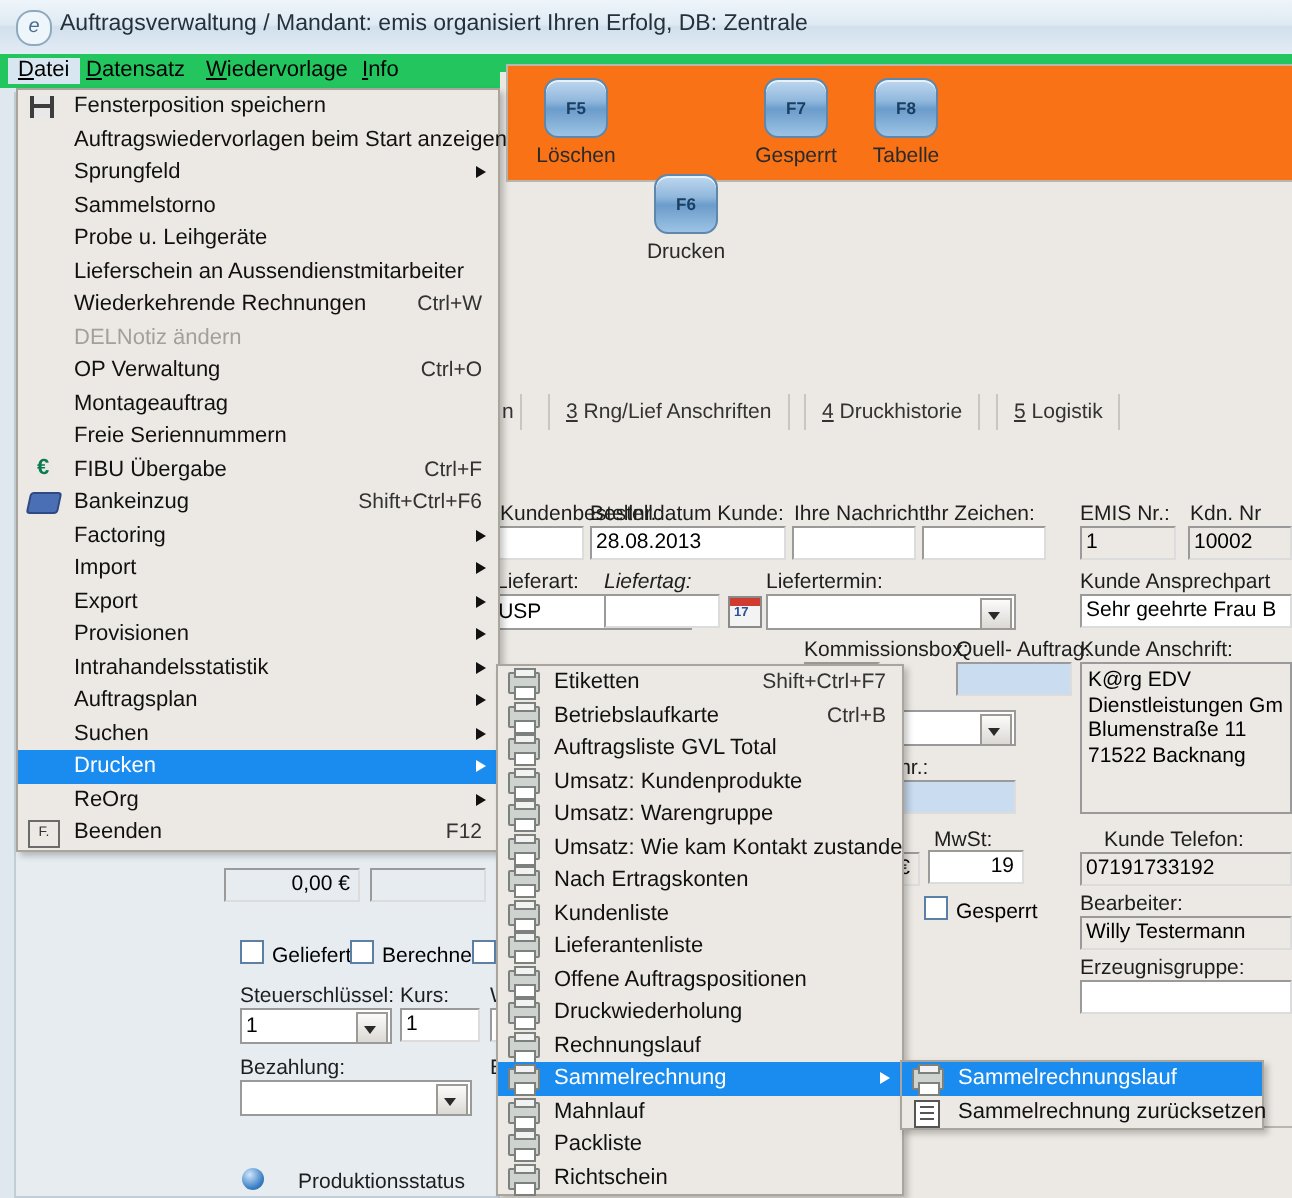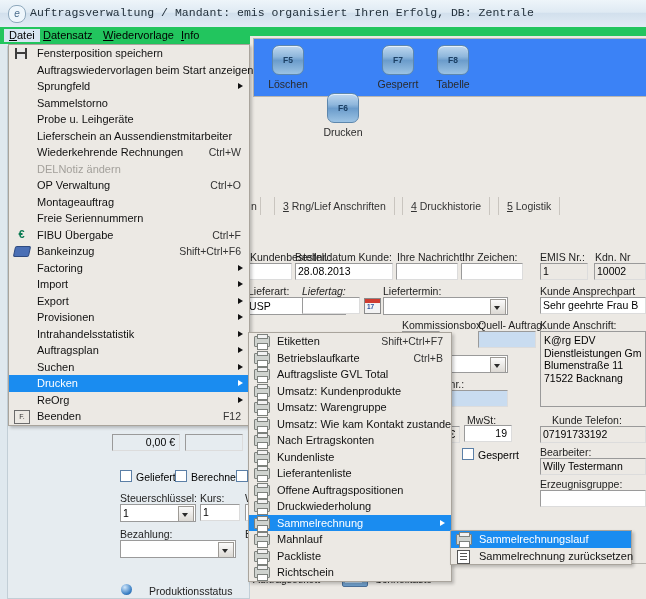--- a/index.html
+++ b/index.html
@@ -9,33 +9,33 @@
     background:#d6e2ea;
   }
   .win{position:absolute;left:0;top:0;width:646px;height:599px;background:#dce6ec;}
   
   .titlebar{position:absolute;left:0;top:0;width:646px;height:27px;
     background:linear-gradient(to bottom,#eef5fa 0%,#dfeaf3 45%,#d2e0ed 50%,#e2ecf5 100%);
     border-bottom:1px solid #b7cadb;}
   .titlebar .tb-icon{position:absolute;left:8px;top:5px;width:16px;height:16px;
     border-radius:8px;border:1px solid #8fa9bd;background:#eef6fc;
     color:#4a6d8c;font-size:10px;line-height:15px;text-align:center;font-style:italic;}
-  .titlebar .tb-text{position:absolute;left:30px;top:6px;font-size:11.5px;color:#23313c;white-space:nowrap;font-family:Liberation Mono, monospace;}
+  .titlebar .tb-text{position:absolute;left:30px;top:6px;font-size:11.5px;color:#23313c;white-space:nowrap;}
   
   .menubar{position:absolute;left:0;top:27px;width:646px;height:17px;
     background:#22c55e;border-bottom:1px solid #dedede;}
   .menubar .mi{position:absolute;top:2px;font-size:11px;padding:0 5px;line-height:13px;}
   .menubar .mi u{text-decoration:underline;}
   .menubar .mi.sel{background:#d8e6f2;}
   
   .client{position:absolute;left:0;top:44px;width:646px;height:555px;background:#dfe8ee;}
   .leftpane{position:absolute;left:7px;top:46px;width:241px;height:552px;background:#e6ecf0;border:1px solid #c2ced6;border-top:none;}
   
   .rpanel{position:absolute;left:250px;top:36px;width:396px;height:563px;background:#ece9e4;}
-  .toolbar{position:absolute;left:253px;top:38px;width:393px;height:57px;background:#3b82f6;border:1px solid #b9b6b0;border-right:none;}
+  .toolbar{position:absolute;left:253px;top:32px;width:393px;height:57px;background:#f97316;border:1px solid #b9b6b0;border-right:none;}
   .tbtn{position:absolute;top:6px;width:58px;text-align:center;}
   .tbtn .cap{width:30px;height:28px;margin:0 auto;border-radius:7px;
      background:linear-gradient(to bottom,#bfd8ef 0%,#8fb7dc 38%,#6b9ccb 52%,#9cc3e4 100%);
      border:1px solid #5d87ad;box-shadow:inset 0 1px 0 #e7f1fa;
      color:#1b3f63;font-size:8.5px;font-weight:bold;line-height:28px;}
   .tbtn .lbl{margin-top:3px;font-size:10.5px;color:#2a2a2a;}
   
   .tabstrip{position:absolute;left:250px;top:196px;width:396px;height:22px;background:#ece9e4;
      border-bottom:1px solid #b0aca6;}
   .tab{position:absolute;top:1px;height:18px;line-height:18px;padding:0 8px;font-size:10.5px;
@@ -401,20 +401,24 @@
         <span class="mtext">Lieferantenliste</span>
       </div>
       <div class="mrow">
         <span class="ico-print"></span>
         <span class="mtext">Offene Auftragspositionen</span>
       </div>
       <div class="mrow">
         <span class="ico-print"></span>
         <span class="mtext">Druckwiederholung</span>
       </div>
+      <div class="mrow">
+        <span class="ico-print"></span>
+        <span class="mtext">Rechnungslauf</span>
+      </div>
       <div class="mrow hl">
         <span class="ico-print"></span>
         <span class="mtext">Sammelrechnung</span>
         <span class="arr"></span>
       </div>
       <div class="mrow">
         <span class="ico-print"></span>
         <span class="mtext">Mahnlauf</span>
       </div>
       <div class="mrow">

